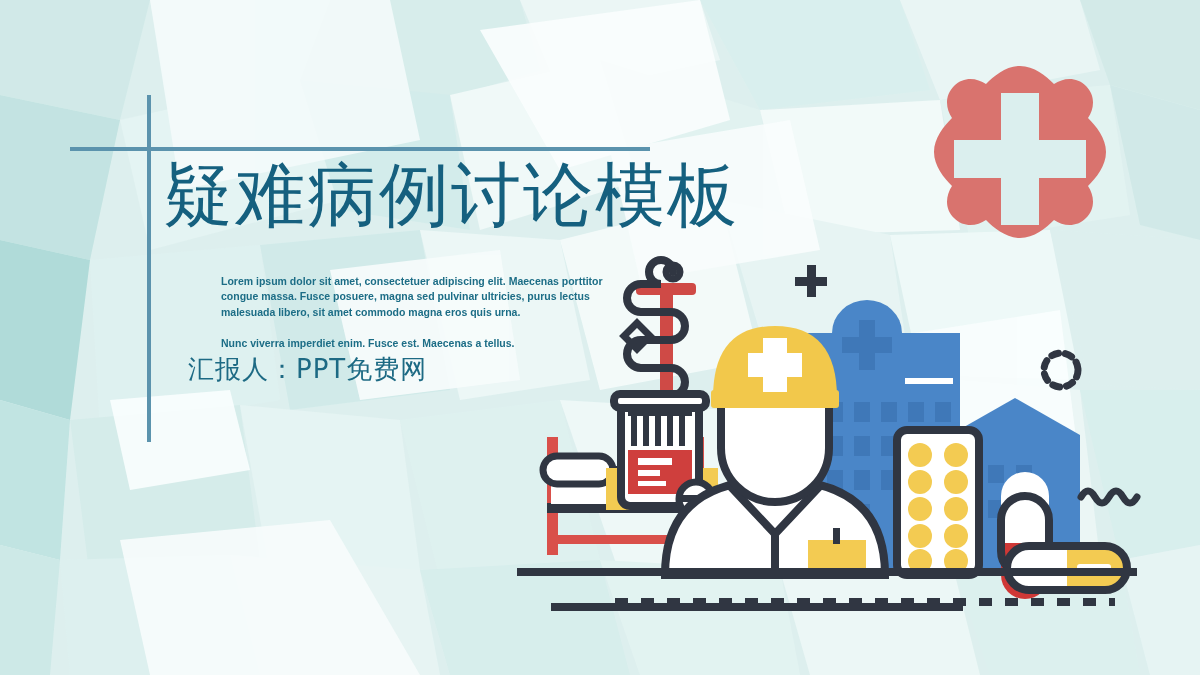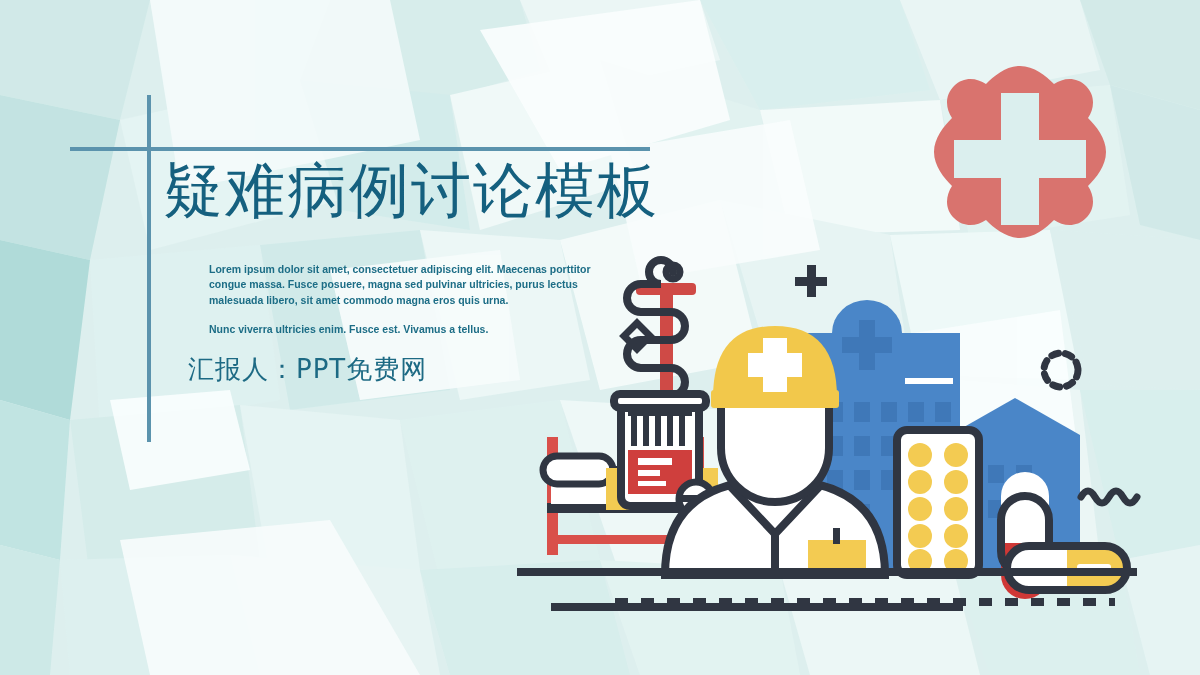--- a/index.html
+++ b/index.html
@@ -21,29 +21,29 @@
     background:#5b93ad;
   }
   .rule-h{
     position:absolute;left:70px;top:147px;width:580px;height:4px;
     background:#5b93ad;
   }
 
   
   #title{
     position:absolute;left:163px;top:160px;
-    font-size:60px;line-height:1;letter-spacing:2px;
+    font-size:70px;line-height:1;letter-spacing:2px;
     color:#15607f;font-weight:400;white-space:nowrap;
     font-family:"DejaVu Sans","Liberation Sans",sans-serif;
   }
   #body-copy{
     position:absolute;left:205px;top:258px;width:420px;
     color:#1c6d86;font-size:10.5px;line-height:1.47;font-weight:bold;
   }
-  #body-copy p{margin:4px;}
+  #body-copy p{margin:16px;}
   #body-copy p.gap{margin-top:14px;}
   #presenter{
     position:absolute;left:188px;top:352px;
     color:#1d6a84;font-size:26px;letter-spacing:1px;
     font-family:"DejaVu Sans","Liberation Sans",sans-serif;
   }
 
   
   #logo{position:absolute;left:900px;top:58px;width:240px;height:215px;}
   #art{position:absolute;left:495px;top:250px;width:660px;height:370px;}
@@ -107,21 +107,21 @@
     </g>
   </svg>
 
   <div class="rule-v"></div>
   <div class="rule-h"></div>
 
   <div id="title">疑难病例讨论模板</div>
 
   <div id="body-copy">
     <p>Lorem ipsum dolor sit amet, consectetuer adipiscing elit. Maecenas porttitor congue massa. Fusce posuere, magna sed pulvinar ultricies, purus lectus malesuada libero, sit amet commodo magna eros quis urna.</p>
-    <p class="gap">Nunc viverra ultricies enim. Fusce est. Vivamus a tellus.</p>
+    <p class="gap">Nunc viverra imperdiet enim. Fusce est. Maecenas a tellus.</p>
   </div>
 
   <div id="presenter">汇报人：PPT免费网</div>
 
   <svg id="logo" viewBox="0 0 240 215">
     <path d="M120 8
              c14 0 26 10 34 18
              c9 -6 22 -8 32 2
              c10 10 8 23 2 32
              c8 8 18 20 18 34

